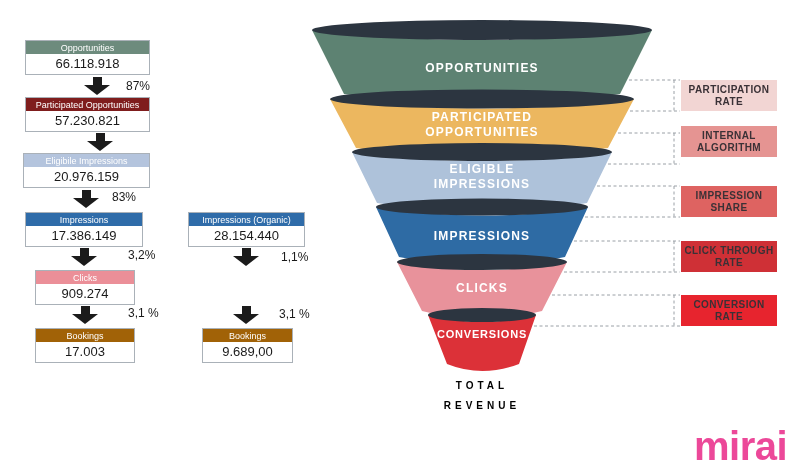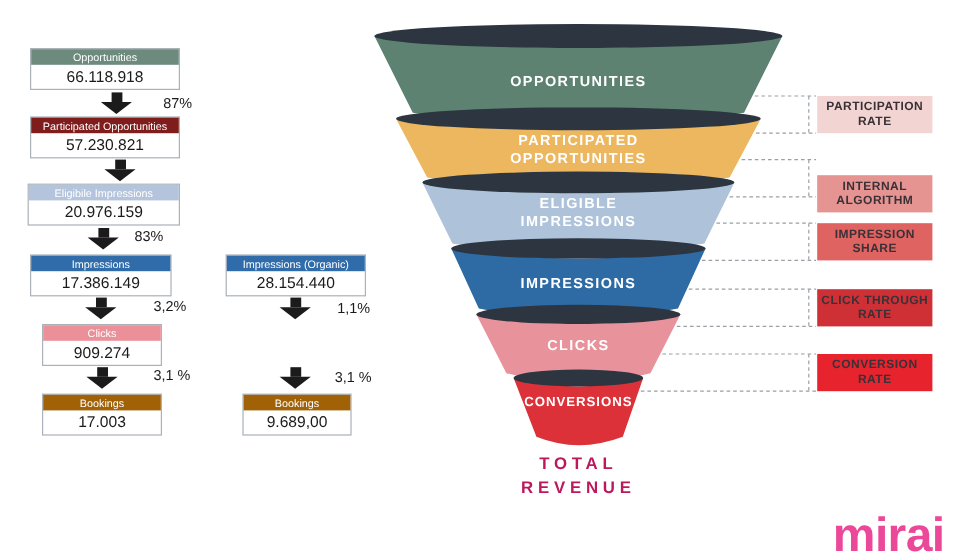--- a/index.html
+++ b/index.html
@@ -33,39 +33,39 @@
   
   .rlabel { position:absolute; left:681px; width:96px; height:31px;
             display:flex; flex-direction:column; justify-content:center;
             text-align:center; font-weight:bold; font-size:10px; line-height:12px;
             color:#3a3136; letter-spacing:0.4px; white-space:nowrap; }
   .r1 { background:#f2d5d3; } .r2 { background:#e59492; } .r3 { background:#de6361; }
   .r4 { background:#cf3036; } .r5 { background:#e7242e; }
 
   
   .total { position:absolute; left:406px; top:376px; width:152px; text-align:center;
-           font-weight:bold; font-size:14px; line-height:20px; letter-spacing:4px;
-           color:#be185d; }
+           font-weight:bold; font-size:10px; line-height:20px; letter-spacing:4px;
+           color:#000000; }
   .logo { position:absolute; left:694px; top:424px; font-size:40px; font-weight:bold;
           letter-spacing:-0.5px; color:#ec4899; }
 </style>
 </head>
 <body>
 
 <div class="stage">
 
   <div class="fbox" style="left:25px; top:40px; width:125px;">
     <div class="hd hd-green">Opportunities</div>
     <div class="val">66.118.918</div>
   </div>
   <div class="arrow" style="left:84px; top:77px;">
       <div class="stem"></div>
       <div class="head"></div>
     </div>
-  <div class="pct" style="left:126px; top:79px;margin-left:10px;">87%</div>
+  <div class="pct" style="left:126px; top:79px;">87%</div>
 
   <div class="fbox" style="left:25px; top:97px; width:125px;">
     <div class="hd hd-yellow">Participated Opportunities</div>
     <div class="val">57.230.821</div>
   </div>
   <div class="arrow" style="left:87px; top:133px;">
       <div class="stem"></div>
       <div class="head"></div>
     </div>
 
@@ -181,21 +181,21 @@
       <path d="M252,275 L380,275"></path>
         <path d="M234,306 L380,306"></path>
         <path d="M374,275 L374,306"></path>
     </g>
   </svg>
 
   <div class="rlabel r1" style="top:80px;">
     <span>PARTICIPATION</span>
     <span>RATE</span>
   </div>
-  <div class="rlabel r2" style="top:146px;">
+  <div class="rlabel r2" style="top:126px;">
     <span>INTERNAL</span>
     <span>ALGORITHM</span>
   </div>
   <div class="rlabel r3" style="top:186px;">
     <span>IMPRESSION</span>
     <span>SHARE</span>
   </div>
   <div class="rlabel r4" style="top:241px;">
     <span>CLICK THROUGH</span>
     <span>RATE</span>

